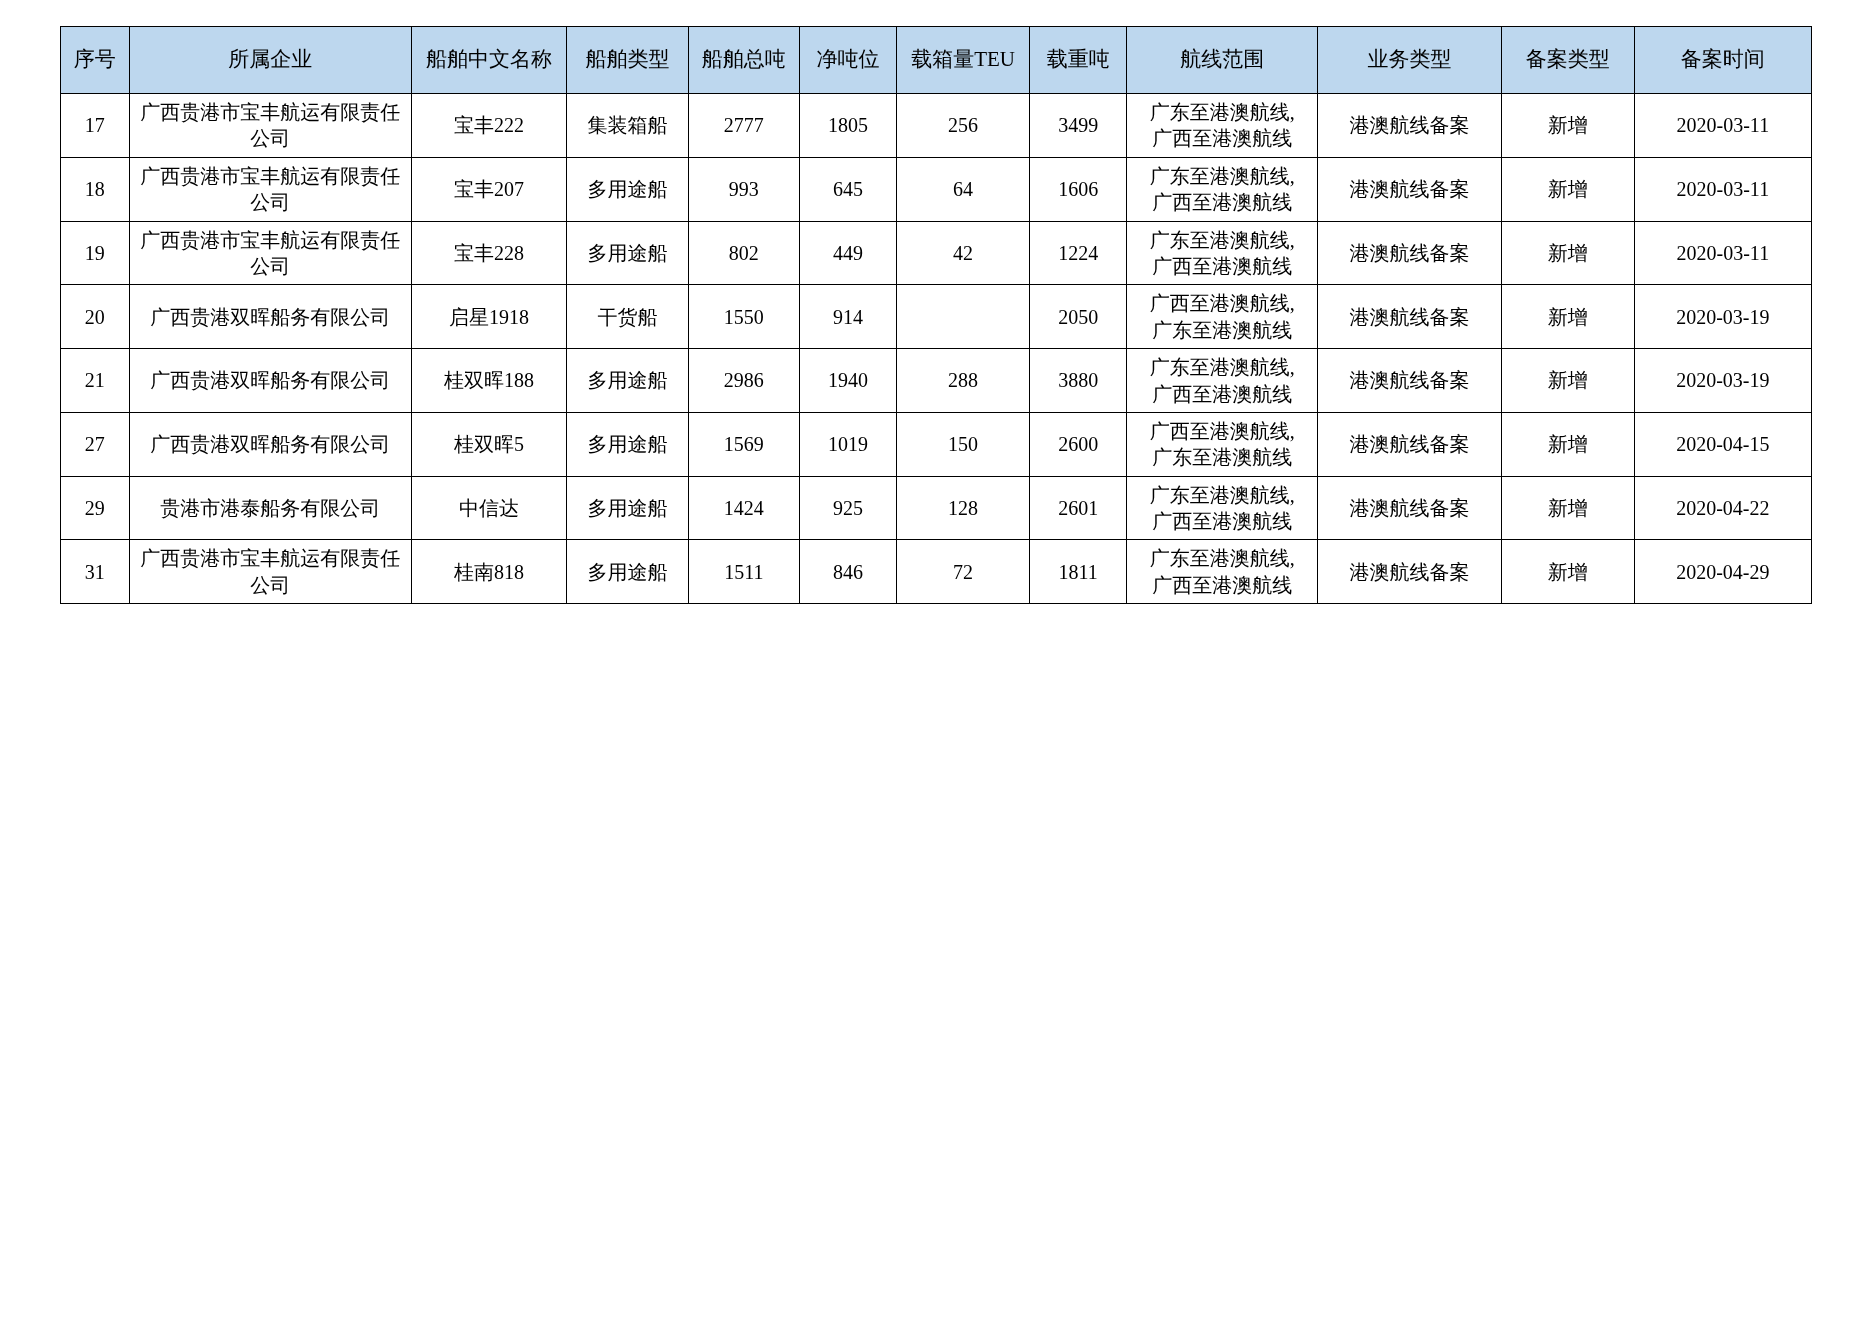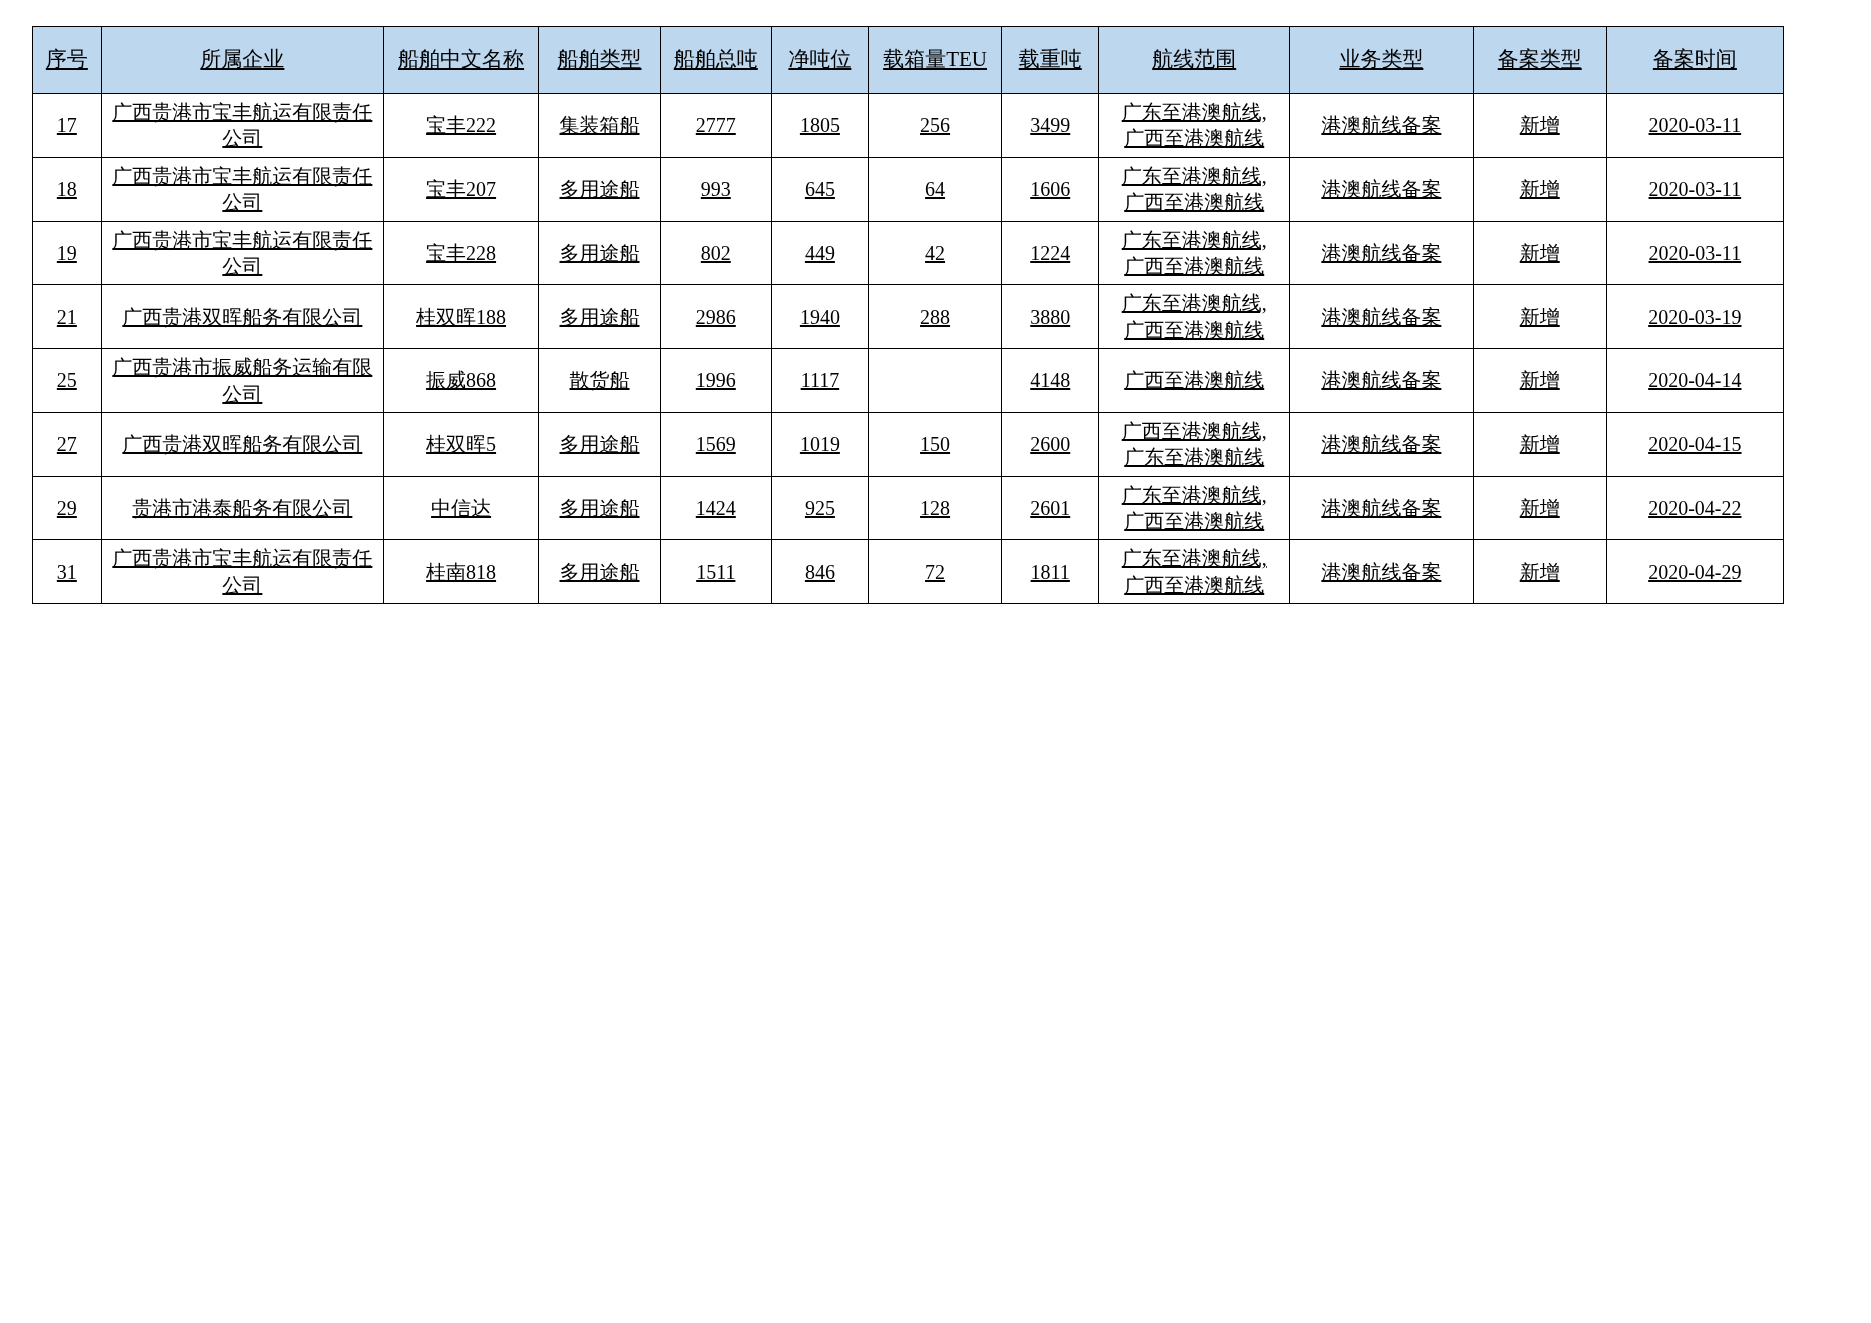--- a/index.html
+++ b/index.html
@@ -7,23 +7,22 @@
     padding: 0;
     background: #ffffff;
   }
   body {
     width: 1871px;
     min-height: 1323px;
     font-family: "Liberation Serif", "DejaVu Serif", serif;
     color: #000000;
   }
   .page {
-    padding: 26px 60px 0 32px;
+    padding: 26px 60px 0 60px;
     box-sizing: border-box;
-    text-decoration: underline;
   }
   table.ship-table {
     border-collapse: collapse;
     table-layout: fixed;
     width: 1752px;
   }
   table.ship-table th,
   table.ship-table td {
     border: 1px solid #000000;
     text-align: center;
@@ -154,51 +153,52 @@
           <td class="cell-num">1224</td>
           <td class="cell-route">
             <span class="route-line">广东至港澳航线,</span>
             <span class="route-line">广西至港澳航线</span>
           </td>
           <td>港澳航线备案</td>
           <td>新增</td>
           <td class="cell-date">2020-03-11</td>
         </tr>
         <tr>
+          <td class="cell-num">20</td>
+          <td class="cell-ent">广西贵港双晖船务有限公司</td>
+          <td>启星1918</td>
+          <td>干货船</td>
+          <td class="cell-num">1550</td>
+          <td class="cell-num">914</td>
+          <td class="cell-num"></td>
+          <td class="cell-num">2050</td>
+          <td class="cell-route">
+            <span class="route-line">广西至港澳航线,</span>
+            <span class="route-line">广东至港澳航线</span>
+          </td>
+          <td>港澳航线备案</td>
+          <td>新增</td>
+          <td class="cell-date">2020-03-19</td>
+        </tr>
+        <tr>
           <td class="cell-num">21</td>
           <td class="cell-ent">广西贵港双晖船务有限公司</td>
           <td>桂双晖188</td>
           <td>多用途船</td>
           <td class="cell-num">2986</td>
           <td class="cell-num">1940</td>
           <td class="cell-num">288</td>
           <td class="cell-num">3880</td>
           <td class="cell-route">
             <span class="route-line">广东至港澳航线,</span>
             <span class="route-line">广西至港澳航线</span>
           </td>
           <td>港澳航线备案</td>
           <td>新增</td>
           <td class="cell-date">2020-03-19</td>
-        </tr>
-        <tr>
-          <td class="cell-num">25</td>
-          <td class="cell-ent">广西贵港市振威船务运输有限公司</td>
-          <td>振威868</td>
-          <td>散货船</td>
-          <td class="cell-num">1996</td>
-          <td class="cell-num">1117</td>
-          <td class="cell-num"></td>
-          <td class="cell-num">4148</td>
-          <td class="cell-route">
-            <span class="route-line">广西至港澳航线</span>
-          </td>
-          <td>港澳航线备案</td>
-          <td>新增</td>
-          <td class="cell-date">2020-04-14</td>
         </tr>
         <tr>
           <td class="cell-num">27</td>
           <td class="cell-ent">广西贵港双晖船务有限公司</td>
           <td>桂双晖5</td>
           <td>多用途船</td>
           <td class="cell-num">1569</td>
           <td class="cell-num">1019</td>
           <td class="cell-num">150</td>
           <td class="cell-num">2600</td>

